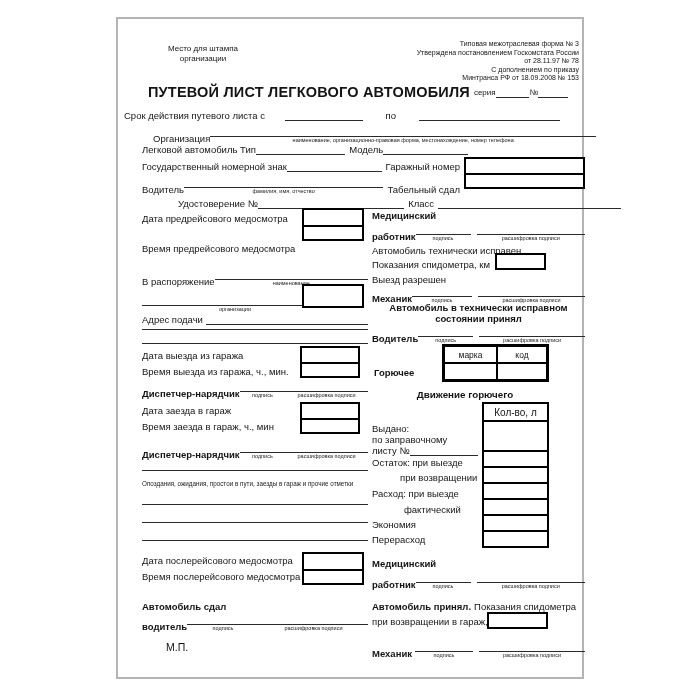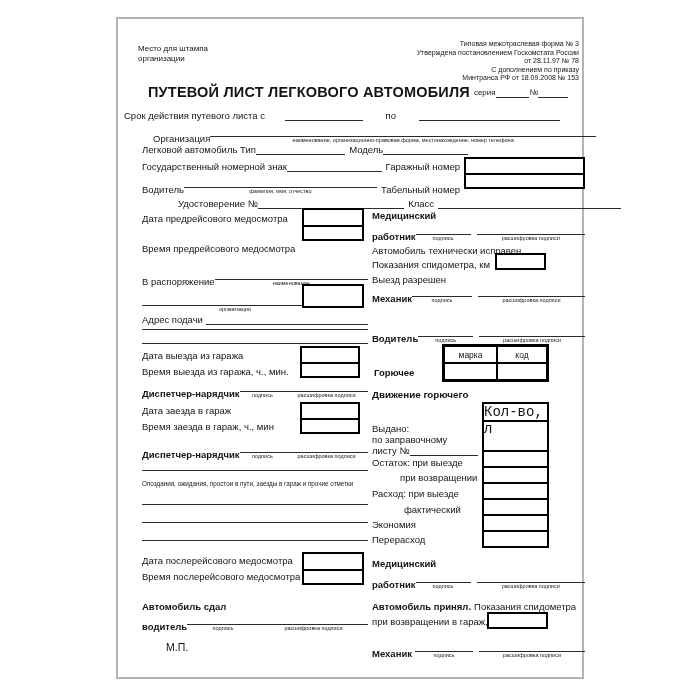--- a/index.html
+++ b/index.html
@@ -14,21 +14,21 @@
   .ln{display:block;border-bottom:1px solid #2a2a2a;height:10px;}
   .lnfill{border-bottom:1px solid #2a2a2a;height:10px;}
   .seg{display:flex;flex-direction:column;min-width:0;}
   .sub{font-size:5.5px;line-height:7px;text-align:center;color:#222;white-space:nowrap;overflow:hidden;}
   .subs{display:flex;justify-content:space-around;font-size:5.5px;line-height:7px;color:#222;}
   .gap{width:6px;}
   .box2{border:2px solid #000;background:#fff;box-sizing:border-box;}
   .box2 .half{height:50%;box-sizing:border-box;}
   .box2 .half + .half{border-top:2px solid #000;}
   .box1{border:2px solid #000;background:#fff;box-sizing:border-box;}
-  .center{}
+  .center{text-align:center;}
   .small7{font-size:7px;line-height:8.5px;}
   .small8{font-size:8px;line-height:9.5px;}
   .cell{border:2px solid #000;box-sizing:border-box;background:#fff;}
   .cell + .cell{margin-top:-2px;}
   .fuel-table{display:grid;grid-template-columns:53px 50px;grid-template-rows:17px 17px;border:2px solid #000;box-sizing:content-box;}
   .fuel-table > div{border:1px solid #000;display:flex;align-items:center;justify-content:center;font-size:8.5px;}
   .remarks{font-size:6.3px;line-height:8px;color:#222;white-space:nowrap;}
 </style>
 </head>
 <body>
@@ -85,21 +85,21 @@
     <div class="half"></div>
     <div class="half"></div>
   </div>
 
   <div class="abs row" style="left:24px;top:158px;width:318px;">
     <span>Водитель</span>
     <span class="seg" style="flex:1;">
       <span class="ln"></span>
       <span class="sub">фамилия, имя, отчество</span>
     </span>
-    <span style="margin-left:4px;">Табельный номер</span>
+    <span style="margin-left:4px;">Табельный сдал</span>
   </div>
 
   <div class="abs row" style="left:24px;top:179px;width:443px;margin-left:36px;">
     <span>Удостоверение №</span>
     <span class="lnfill" style="flex:0.8;"></span>
     <span style="margin:0 4px;">Класс</span>
     <span class="lnfill" style="flex:1;"></span>
   </div>
 
   <div class="abs row" style="left:24px;top:194px;">
@@ -242,20 +242,24 @@
       <span class="ln"></span>
       <span class="sub">подпись</span>
     </span>
     <span class="gap"></span>
     <span class="seg" style="flex:1;">
       <span class="ln"></span>
       <span class="sub">расшифровка подписи</span>
     </span>
   </div>
 
+  <div class="abs b center" style="left:254px;top:283px;width:213px;font-size:9.5px;line-height:11px;">
+    <div>Автомобиль в технически исправном</div>
+    <div>состоянии принял</div>
+  </div>
 
   <div class="abs row" style="left:254px;top:307px;width:213px;">
     <span class="b">Водитель</span>
     <span class="seg" style="width:55px;">
       <span class="ln"></span>
       <span class="sub">подпись</span>
     </span>
     <span class="gap"></span>
     <span class="seg" style="flex:1;">
       <span class="ln"></span>
@@ -267,21 +271,21 @@
   <div class="abs fuel-table" style="left:324px;top:325px;">
     <div>марка</div>
     <div>код</div>
     <div></div>
     <div></div>
   </div>
 
   <div class="abs b center" style="left:254px;top:370px;width:186px;font-size:9.8px;">Движение горючего</div>
 
   <div class="abs" style="left:364px;top:383px;width:67px;">
-    <div class="cell center" style="height:20px;font-size:14px;line-height:17px;font-family:Liberation Mono, monospace;">Кол-во, л</div>
+    <div class="cell center" style="height:20px;font-size:10px;line-height:17px;">Кол-во, л</div>
     <div class="cell" style="height:32px;"></div>
     <div class="cell" style="height:18px;"></div>
     <div class="cell" style="height:18px;"></div>
     <div class="cell" style="height:18px;"></div>
     <div class="cell" style="height:18px;"></div>
     <div class="cell" style="height:18px;"></div>
     <div class="cell" style="height:18px;"></div>
   </div>
 
   <div class="abs row" style="left:254px;top:404px;">

